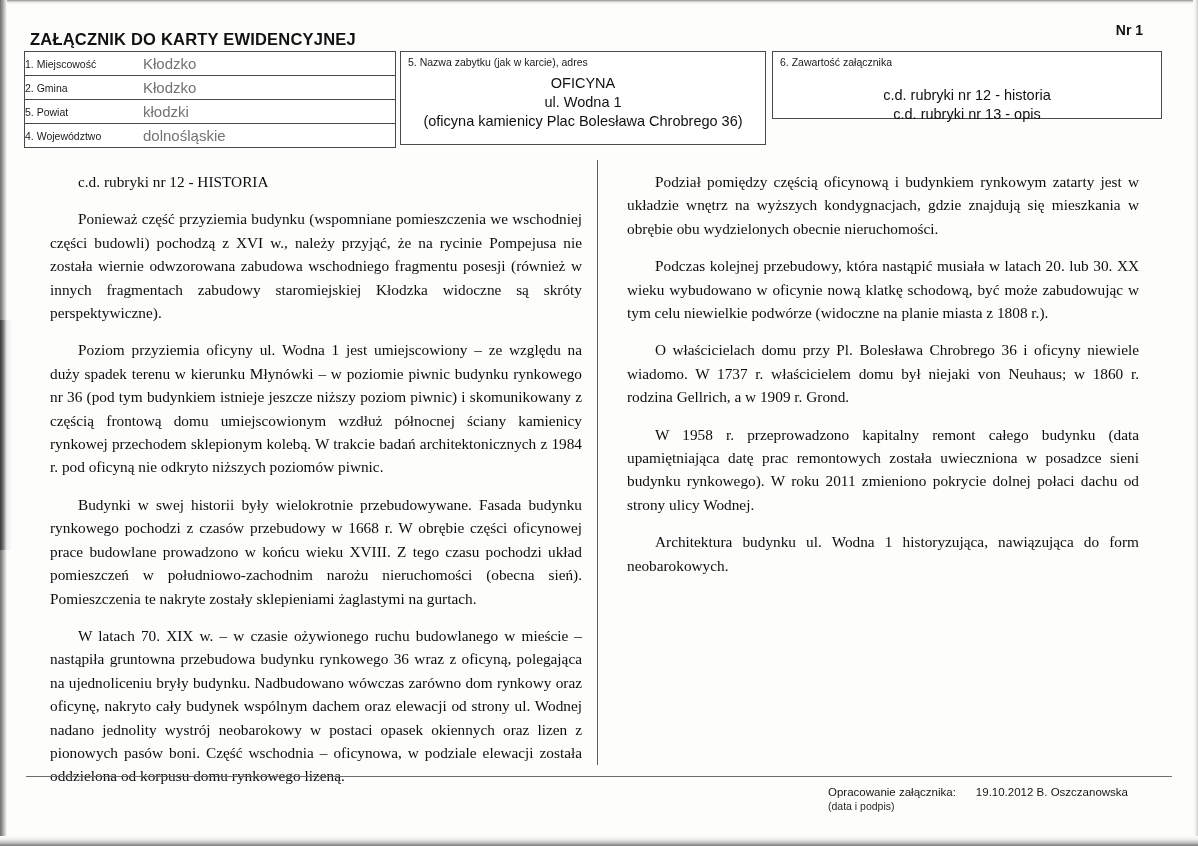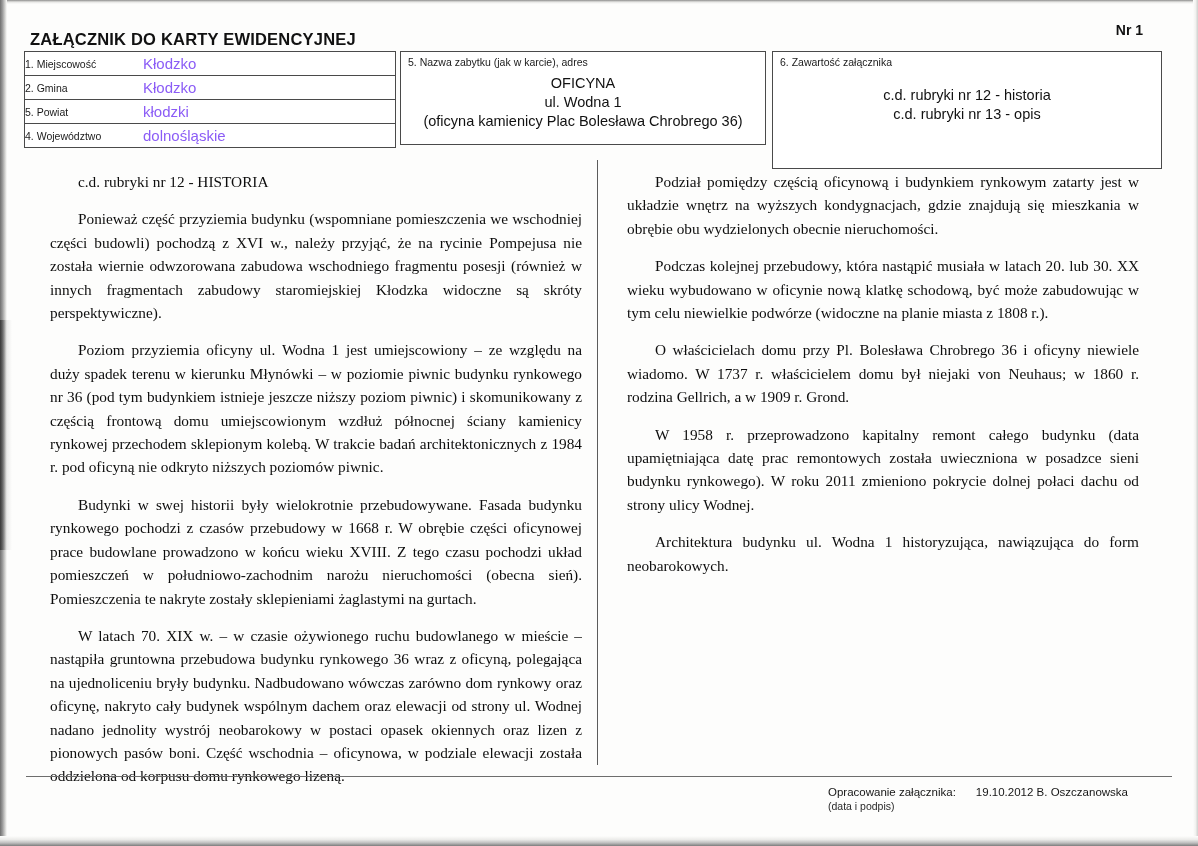--- a/index.html
+++ b/index.html
@@ -82,37 +82,37 @@
   #id-table tr:last-child td { border-bottom: none; }
   .id-label {
     width: 118px;
     padding-left: 7px;
     font-size: 10.5px;
     color: #1a1a1a;
   }
   .id-value {
     padding-left: 10px;
     font-size: 15px;
-    color: #8b5cf6;
+    color: #737373;
   }
 
   
   #box-name {
     position: absolute;
     left: 400px; top: 51px;
     width: 366px; height: 94px;
     border: 1px solid #4a4a4a;
     background: #ffffff;
     box-sizing: border-box;
   }
   
   #box-content {
     position: absolute;
     left: 772px; top: 51px;
-    width: 390px; height: 118px;
+    width: 390px; height: 68px;
     border: 1px solid #4a4a4a;
     background: #ffffff;
     box-sizing: border-box;
   }
   .box-caption {
     position: absolute;
     left: 7px; top: 4px;
     font-size: 10.5px;
     color: #1a1a1a;
     text-align: center;

